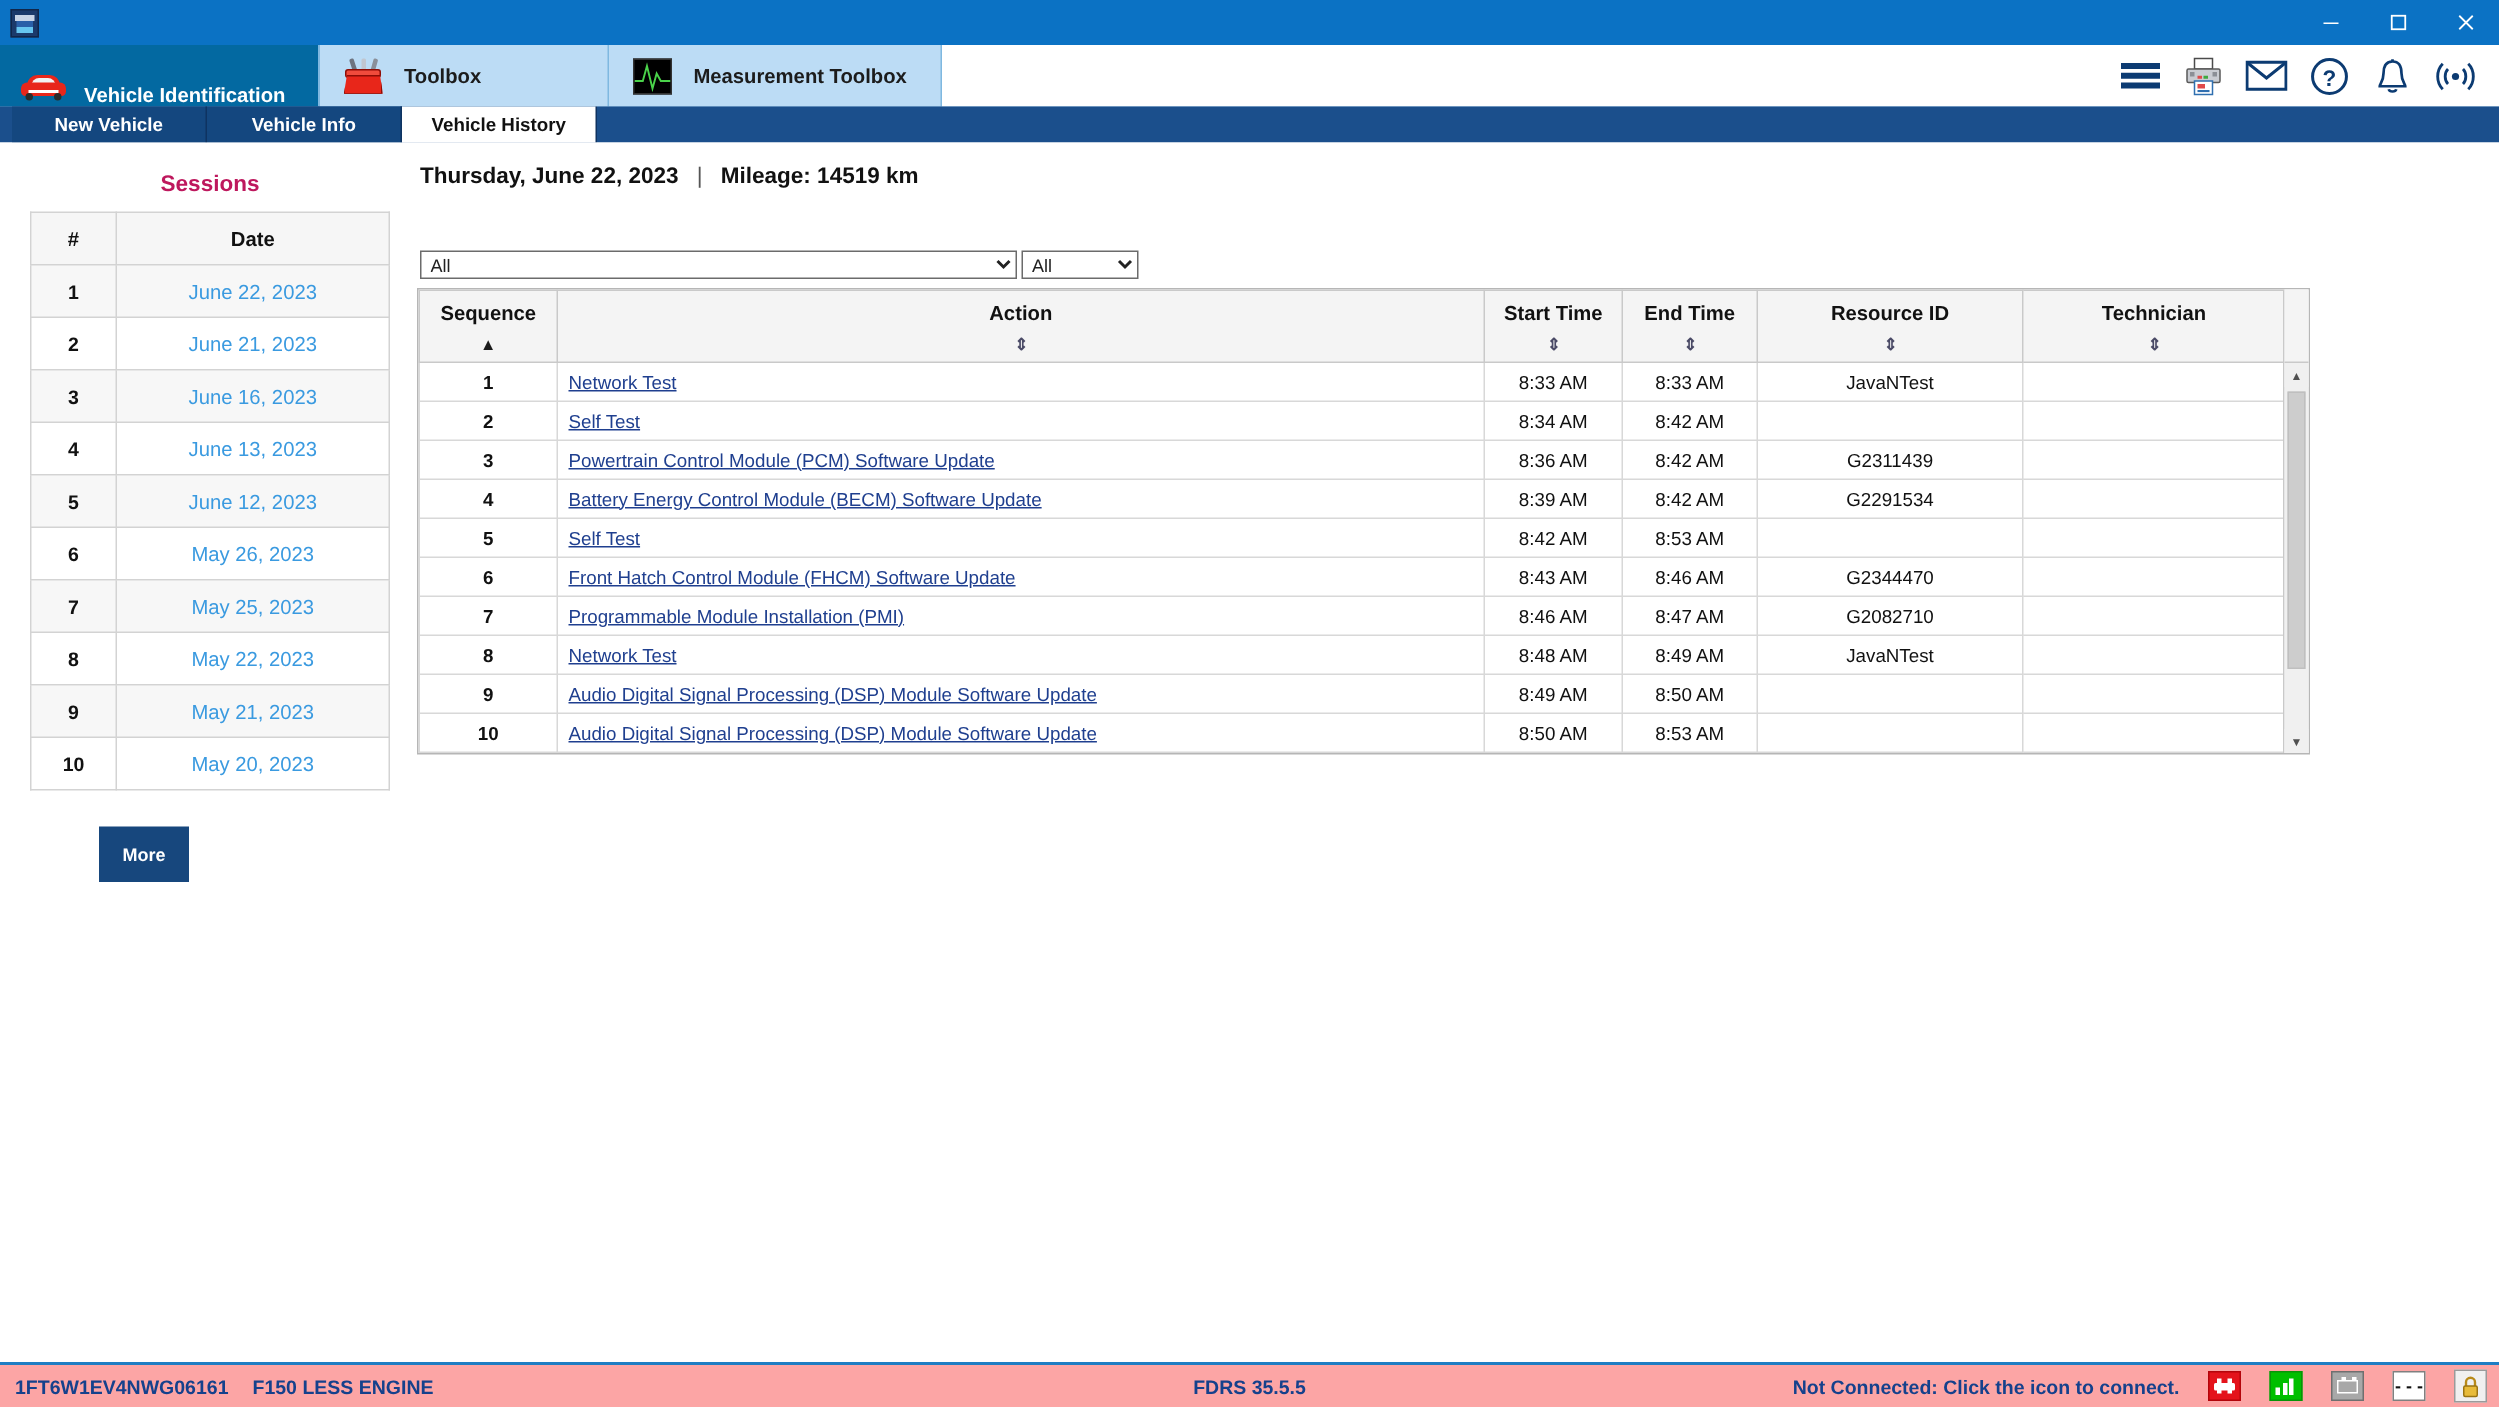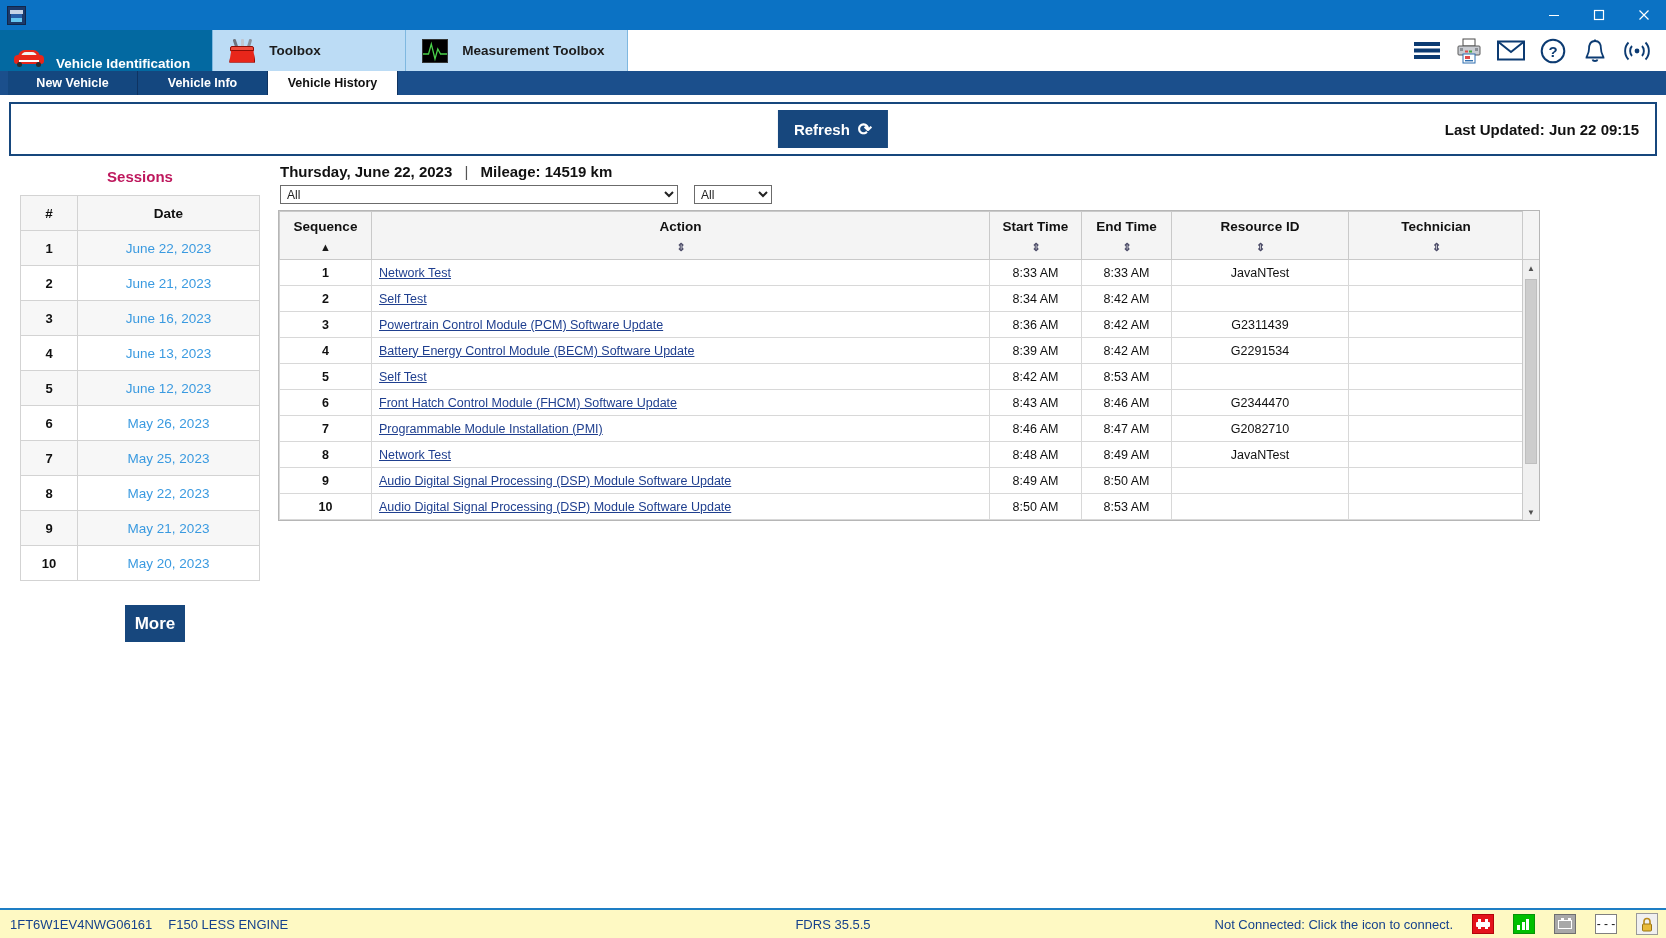--- a/index.html
+++ b/index.html
@@ -149,30 +149,30 @@
     border: 1px solid #d3d3d3; height: 35px; font-size: 13px; text-align: center;
     padding: 0 4px;
   }
   table.sessions th { background: #f6f6f6; font-weight: bold; color: #111; font-size: 13.5px; }
   table.sessions col.c-num { width: 57px; }
   table.sessions td.num { font-weight: bold; color: #111; }
   table.sessions tbody tr:nth-child(odd) { background: #f7f7f7; }
   table.sessions tbody tr:nth-child(even) { background: #ffffff; }
   table.sessions td.date a { color: #3a9ae0; text-decoration: none; font-size: 13.5px; }
   .more-btn {
-    margin: 24px 0 0 116px; background: #17477d; color: #fff; border: none;
-    height: 37px; width: 60px; font-size: 17px; font-weight: bold; cursor: pointer;
+    margin: 24px 0 0 57px; background: #17477d; color: #fff; border: none;
+    height: 37px; width: 60px; font-size: 12px; font-weight: bold; cursor: pointer;
     font-family: "Liberation Sans", sans-serif;
   }
 
   
   .detail-panel { flex: 1 1 auto; padding: 5px 0 0 5px; min-width: 0; }
   .detail-head { font-size: 15px; font-weight: bold; color: #111; padding: 2px 0 5px 4px; }
   .detail-head .sep { color: #555; padding: 0 8px; font-weight: normal; }
-  .filters { display: flex; gap: 16px; padding-left: 4px; }
+  .filters { display: flex; gap: 3px; padding-left: 4px; margin-top: 36px; }
   select.f-wide, select.f-narrow {
     height: 19px; font-size: 12px; font-family: "Liberation Sans", sans-serif;
     border: 1px solid #6b6b6b; background: #fff; color: #222; padding: 0 2px;
   }
   select.f-wide { width: 398px; }
   select.f-narrow { width: 78px; }
 
   .grid-wrap {
     margin: 6px 0 0 2px; border: 1px solid #b6b6b6; background: #fff;
     width: 1262px; position: relative; display: flex;
@@ -215,22 +215,22 @@
   .vsb .vsb-down { bottom: 0; }
   .vsb .vsb-thumb {
     position: absolute; left: 2px; right: 2px; top: 68px; height: 185px;
     background: #cdcdcd; border: 1px solid #bfbfbf;
   }
   .vsb-header { position: absolute; left: 0; right: 0; top: 0; height: 49px; background: #f4f4f4; border-bottom: 1px solid #c9c9c9; }
 
   
   .statusbar {
     flex: 0 0 30px; height: 30px; border-top: 2px solid #1e7ec4;
-    background: #fef9c3; display: flex; align-items: center; position: relative;
-    font-size: 13px; font-weight: normal; color: #15418c;
+    background: #fca5a5; display: flex; align-items: center; position: relative;
+    font-size: 13px; font-weight: bold; color: #15418c;
   }
   .sb-left { padding-left: 10px; display: flex; gap: 16px; }
   .sb-center { position: absolute; left: 0; right: 0; text-align: center; }
   .sb-right { position: absolute; right: 8px; display: flex; align-items: center; gap: 19px; }
   .sb-ico { width: 22px; height: 20px; position: relative; border: 1px solid #7a7a7a; }
   .sb-ico.vci { background: #e4131b; border-color: #b3050b; }
   .sb-ico.vci::before {
     content: ""; position: absolute; left: 3px; right: 3px; top: 7px; height: 5px;
     background: #ffffff; border-radius: 1px;
   }
@@ -385,27 +385,20 @@
     <div class="sub-tab">
       <span>Vehicle Info</span>
     </div>
     <div class="sub-tab active">
       <span>Vehicle History</span>
     </div>
   </div>
 
   <div class="content">
 
-    <div class="refresh-bar">
-      <button class="refresh-btn">
-        <span>Refresh</span>
-        <span class="rico">⟳</span>
-      </button>
-      <div class="last-updated">Last Updated: Jun 22 09:15</div>
-    </div>
 
     <div class="body-split">
 
       <div class="sessions-panel">
         <div class="sessions-title">Sessions</div>
         <table class="sessions">
           <colgroup>
               <col class="c-num">
               <col>
             </colgroup>

